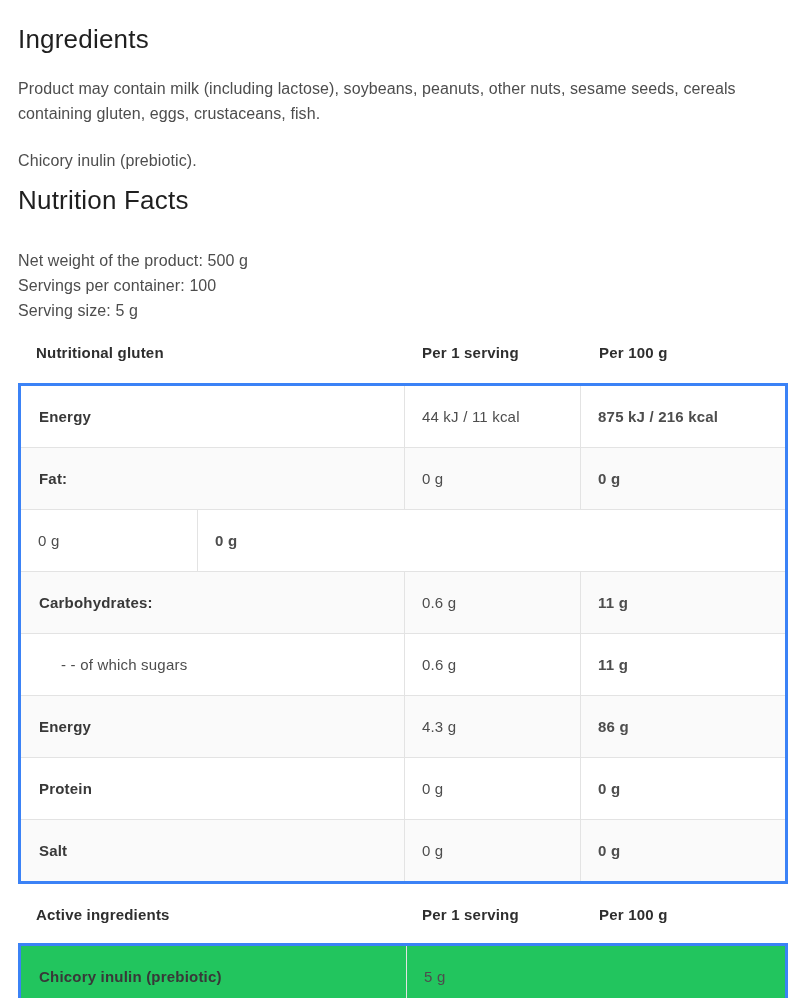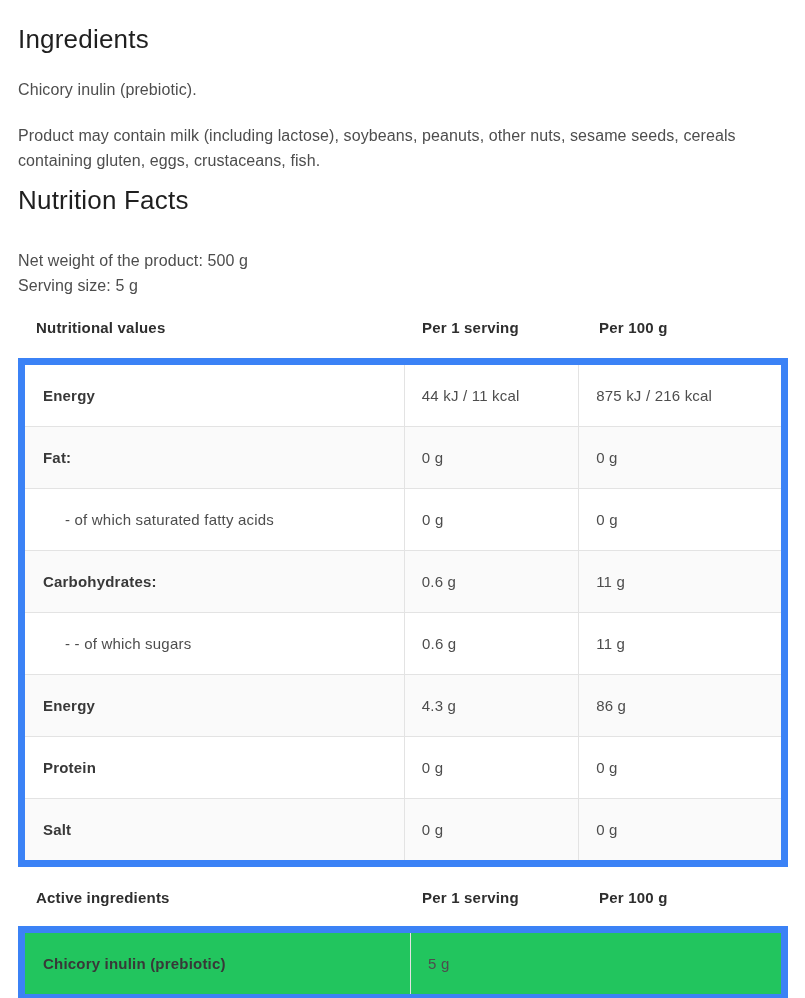--- a/index.html
+++ b/index.html
@@ -42,84 +42,84 @@
     margin-bottom: 22px;
   }
   .thead1 { margin-top: 21px; }
   .thead2 { margin-top: 22px; margin-bottom: 20px; }
   .th {
     font-size: 15px;
     font-weight: 700;
     color: #2e2e2e;
     letter-spacing: 0.2px;
   }
-  .tbody { border: 7px solid #3b82f6; }
+  .tbody { border: 3px solid #3b82f6; }
   .trow { display: flex; border-bottom: 1px solid #e3e3e3; }
   .trow:last-child { border-bottom: none; }
   .trow:nth-child(even) { background: #fafafa; }
   .trow.alt { background: #22c55e; }
   .td {
     min-height: 61px;
     display: flex;
     align-items: center;
     font-size: 15px;
     color: #4d4d4d;
     letter-spacing: 0.2px;
   }
   .td:not(:last-child) { border-right: 1px solid #e3e3e3; }
 
   .col1 { width: 387px; padding-left: 18px; padding-right: 14px; }
   .col2 { width: 177px; padding-left: 17px; padding-right: 10px; }
   .col3 { width: 206px; padding-left: 17px; padding-right: 10px; }
   .tbody .col1 { width: 386px; } 
-  .tbody .col3 { width: 205px; }
+  .tbody .col3 { width: 205px; font-weight: bold; }
 
   .td.main { font-weight: 700; color: #383838; }
   .td.sub  { font-weight: 400; color: #4d4d4d; padding-left: 40px; }
 </style>
 </head>
 <body>
 
 <div class="page">
 
   <h2 class="section-title" id="ingredients-title">Ingredients</h2>
 
+  <p class="body-text allergen">Product may contain milk (including lactose), soybeans, peanuts, other nuts, sesame seeds, cereals containing gluten, eggs, crustaceans, fish.</p>
+
   <p class="body-text composition">Chicory inulin (prebiotic).</p>
-
-  <p class="body-text allergen">Product may contain milk (including lactose), soybeans, peanuts, other nuts, sesame seeds, cereals containing gluten, eggs, crustaceans, fish.</p>
 
   <h2 class="section-title" id="nutrition-facts-title">Nutrition Facts</h2>
 
   <div class="info-block">
     <p class="body-text info-line">Net weight of the product: 500 g</p>
+    <p class="body-text info-line">Servings per container: 100</p>
     <p class="body-text info-line">Serving size: 5 g</p>
   </div>
 
   <div class="ntable">
     <div class="thead thead1">
-      <div class="th col1">Nutritional values</div>
+      <div class="th col1">Nutritional gluten</div>
       <div class="th col2">Per 1 serving</div>
       <div class="th col3">Per 100 g</div>
     </div>
     <div class="tbody">
 
       <div class="trow">
         <div class="td col1 main">Energy</div>
         <div class="td col2">44 kJ / 11 kcal</div>
         <div class="td col3">875 kJ / 216 kcal</div>
       </div>
 
       <div class="trow">
         <div class="td col1 main">Fat:</div>
         <div class="td col2">0 g</div>
         <div class="td col3">0 g</div>
       </div>
 
       <div class="trow">
-        <div class="td col1 sub">- of which saturated fatty acids</div>
         <div class="td col2">0 g</div>
         <div class="td col3">0 g</div>
       </div>
 
       <div class="trow">
         <div class="td col1 main">Carbohydrates:</div>
         <div class="td col2">0.6 g</div>
         <div class="td col3">11 g</div>
       </div>
 

